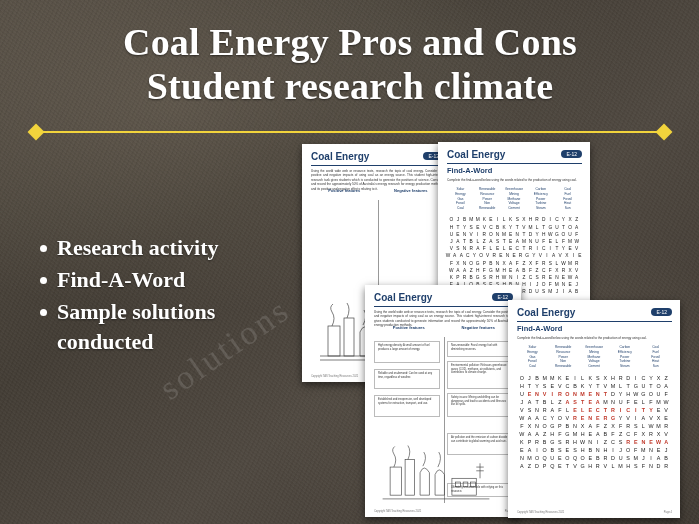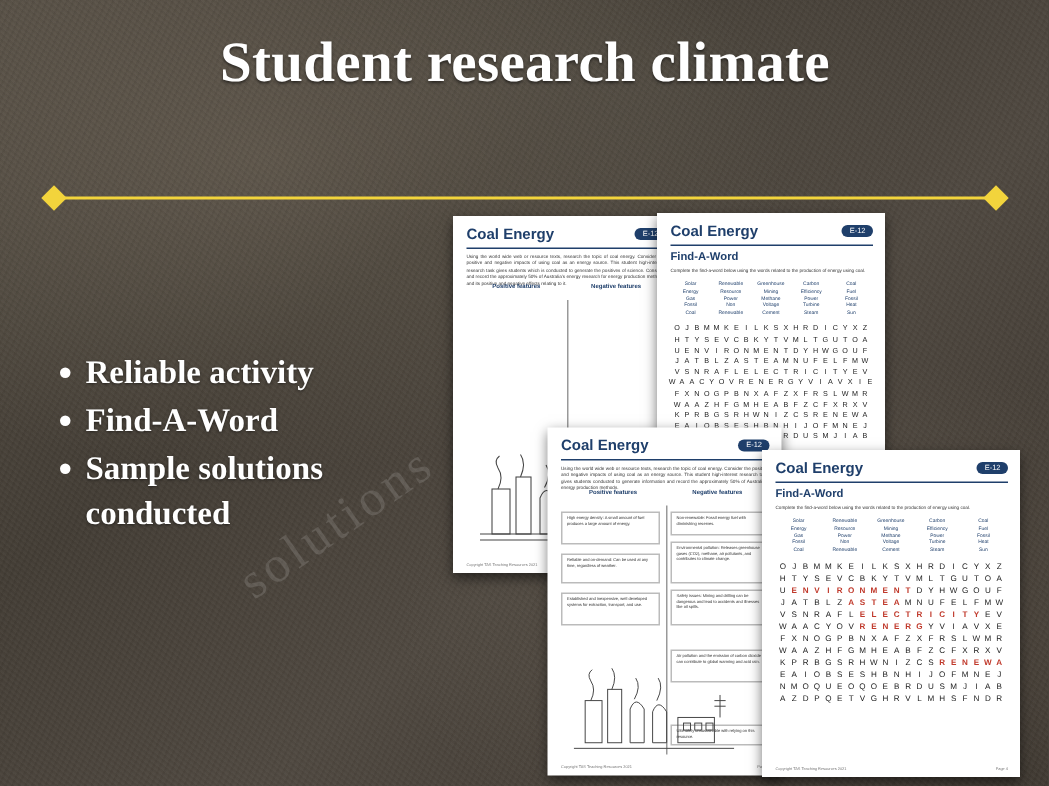--- a/index.html
+++ b/index.html
@@ -202,33 +202,34 @@
   }
 </style>
 </head>
 <body>
 
 <div id="bg"></div>
 
 <div id="root">
 
   <div class="title-block">
+    <div class="title-line">Coal Energy Pros and Cons</div>
     <div class="title-line">Student research climate</div>
   </div>
 
   <div class="divider">
     <div class="bar"></div>
     <div class="dia left"></div>
     <div class="dia right"></div>
   </div>
 
   <div class="bullets">
     <div class="bullet">
       <span class="dot"></span>
-      <span class="txt">Reliable activity</span>
+      <span class="txt">Research activity</span>
     </div>
     <div class="bullet">
       <span class="dot"></span>
       <span class="txt">Find-A-Word</span>
     </div>
     <div class="bullet">
       <span class="dot"></span>
       <span class="txt">Sample solutions conducted</span>
     </div>
   </div>

